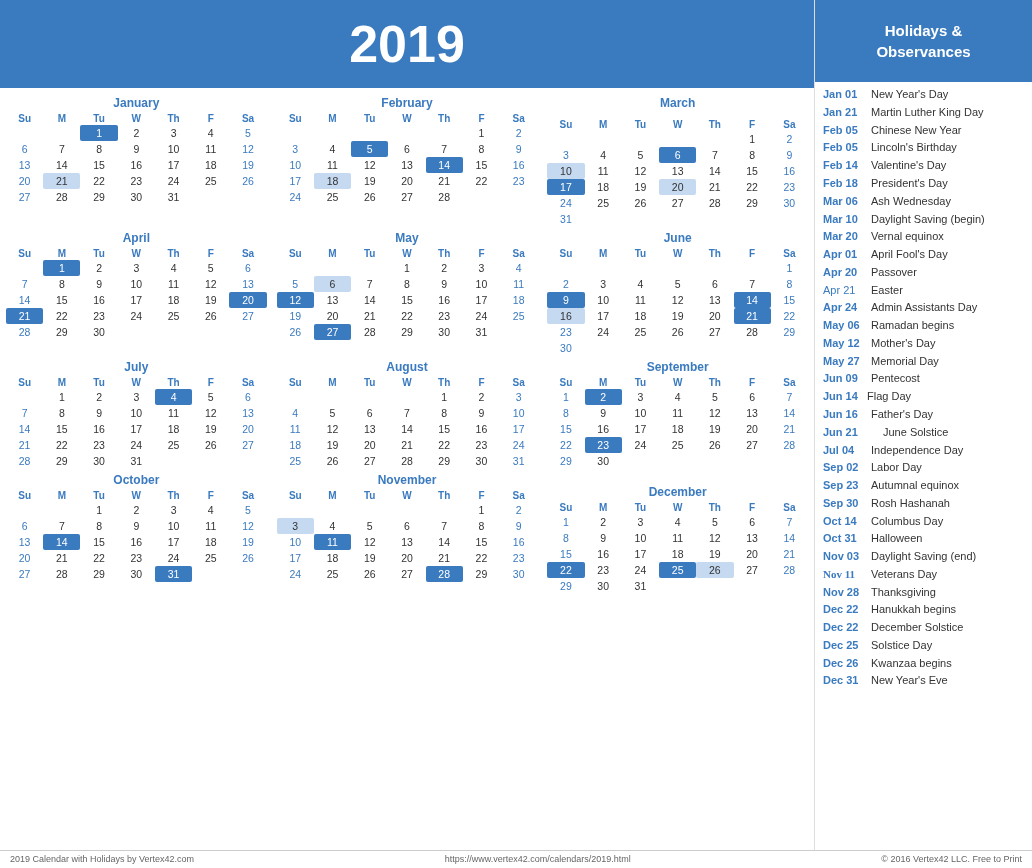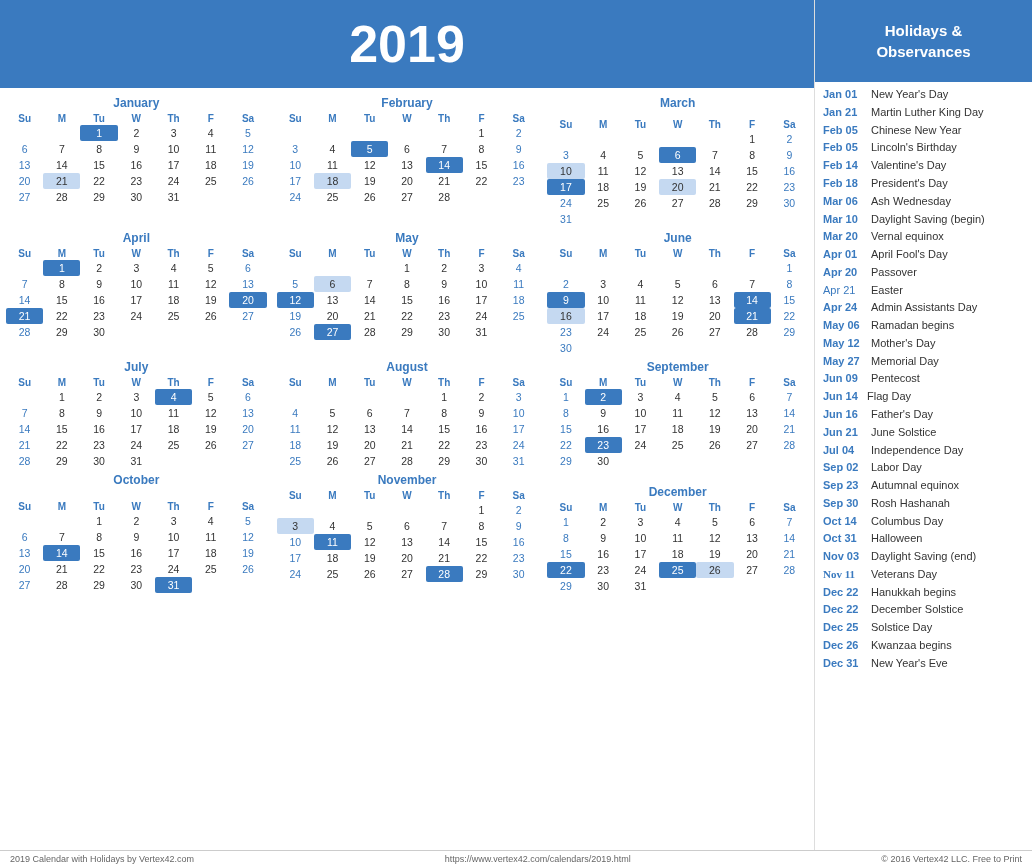--- a/index.html
+++ b/index.html
@@ -603,21 +603,21 @@
                   <td style="text-align: center; padding: 2px; min-width: 20px; font-size: 10.5px;"></td>
                   <td style="text-align: center; padding: 2px; min-width: 20px; font-size: 10.5px;"></td>
                   <td style="text-align: center; padding: 2px; min-width: 20px; font-size: 10.5px;"></td>
                   <td style="text-align: center; padding: 2px; min-width: 20px; font-size: 10.5px;"></td>
                   <td style="text-align: center; padding: 2px; min-width: 20px; font-size: 10.5px;"></td>
                 </tr>
               </tbody>
             </table>
           </div>
           <div style="display: flex; flex-direction: column; align-items: center;">
-            <div style="font-size: 12px; font-weight: bold; color: rgb(58, 122, 191); margin-bottom: 13px; text-align: center;">October</div>
+            <div style="font-size: 12px; font-weight: bold; color: rgb(58, 122, 191); margin-bottom: 2px; text-align: center;">October</div>
             <table style="border-collapse: collapse; width: 100%; font-size: 10.5px;">
               <thead>
                 <tr>
                   <th style="color: rgb(58, 122, 191); font-weight: bold; text-align: center; padding: 1px 2px; font-size: 10px;">Su</th>
                   <th style="color: rgb(58, 122, 191); font-weight: bold; text-align: center; padding: 1px 2px; font-size: 10px;">M</th>
                   <th style="color: rgb(58, 122, 191); font-weight: bold; text-align: center; padding: 1px 2px; font-size: 10px;">Tu</th>
                   <th style="color: rgb(58, 122, 191); font-weight: bold; text-align: center; padding: 1px 2px; font-size: 10px;">W</th>
                   <th style="color: rgb(58, 122, 191); font-weight: bold; text-align: center; padding: 1px 2px; font-size: 10px;">Th</th>
                   <th style="color: rgb(58, 122, 191); font-weight: bold; text-align: center; padding: 1px 2px; font-size: 10px;">F</th>
                   <th style="color: rgb(58, 122, 191); font-weight: bold; text-align: center; padding: 1px 2px; font-size: 10px;">Sa</th>
@@ -876,21 +876,21 @@
             <span style="color: rgb(51, 51, 51); font-size: 11px;">Pentecost</span>
           </div>
           <div style="display: flex; padding: 1.2px 2px; line-height: 1.4;">
             <span style="color: rgb(58, 122, 191); font-weight: bold; min-width: 44px; font-size: 11px; flex-shrink: 0;">Jun 14</span>
             <span style="color: rgb(51, 51, 51); font-size: 11px;">Flag Day</span>
           </div>
           <div style="display: flex; gap: 4px; padding: 1.2px 2px; line-height: 1.4;">
             <span style="color: rgb(58, 122, 191); font-weight: bold; min-width: 44px; font-size: 11px; flex-shrink: 0;">Jun 16</span>
             <span style="color: rgb(51, 51, 51); font-size: 11px;">Father's Day</span>
           </div>
-          <div style="display: flex; gap: 4px; padding: 1.2px 2px; line-height: 1.4;">
+          <div style="display: flex; gap: 16px; padding: 1.2px 2px; line-height: 1.4;">
             <span style="color: rgb(58, 122, 191); font-weight: bold; min-width: 44px; font-size: 11px; flex-shrink: 0;">Jun 21</span>
             <span style="color: rgb(51, 51, 51); font-size: 11px;">June Solstice</span>
           </div>
           <div style="display: flex; gap: 4px; padding: 1.2px 2px; line-height: 1.4;">
             <span style="color: rgb(58, 122, 191); font-weight: bold; min-width: 44px; font-size: 11px; flex-shrink: 0;">Jul 04</span>
             <span style="color: rgb(51, 51, 51); font-size: 11px;">Independence Day</span>
           </div>
           <div style="display: flex; gap: 4px; padding: 1.2px 2px; line-height: 1.4;">
             <span style="color: rgb(58, 122, 191); font-weight: bold; min-width: 44px; font-size: 11px; flex-shrink: 0;">Sep 02</span>
             <span style="color: rgb(51, 51, 51); font-size: 11px;">Labor Day</span>
@@ -911,20 +911,24 @@
             <span style="color: rgb(58, 122, 191); font-weight: bold; min-width: 44px; font-size: 11px; flex-shrink: 0;">Oct 31</span>
             <span style="color: rgb(51, 51, 51); font-size: 11px;">Halloween</span>
           </div>
           <div style="display: flex; gap: 4px; padding: 1.2px 2px; line-height: 1.4;">
             <span style="color: rgb(58, 122, 191); font-weight: bold; min-width: 44px; font-size: 11px; flex-shrink: 0;">Nov 03</span>
             <span style="color: rgb(51, 51, 51); font-size: 11px;">Daylight Saving (end)</span>
           </div>
           <div style="display: flex; gap: 4px; padding: 1.2px 2px; line-height: 1.4;">
             <span style="color: rgb(58, 122, 191); font-weight: bold; min-width: 44px; font-size: 11px; flex-shrink: 0; font-family: Liberation Serif, serif;">Nov 11</span>
             <span style="color: rgb(51, 51, 51); font-size: 11px;">Veterans Day</span>
+          </div>
+          <div style="display: flex; gap: 4px; padding: 1.2px 2px; line-height: 1.4;">
+            <span style="color: rgb(58, 122, 191); font-weight: bold; min-width: 44px; font-size: 11px; flex-shrink: 0;">Nov 28</span>
+            <span style="color: rgb(51, 51, 51); font-size: 11px;">Thanksgiving</span>
           </div>
           <div style="display: flex; gap: 4px; padding: 1.2px 2px; line-height: 1.4;">
             <span style="color: rgb(58, 122, 191); font-weight: bold; min-width: 44px; font-size: 11px; flex-shrink: 0;">Dec 22</span>
             <span style="color: rgb(51, 51, 51); font-size: 11px;">Hanukkah begins</span>
           </div>
           <div style="display: flex; gap: 4px; padding: 1.2px 2px; line-height: 1.4;">
             <span style="color: rgb(58, 122, 191); font-weight: bold; min-width: 44px; font-size: 11px; flex-shrink: 0;">Dec 22</span>
             <span style="color: rgb(51, 51, 51); font-size: 11px;">December Solstice</span>
           </div>
           <div style="display: flex; gap: 4px; padding: 1.2px 2px; line-height: 1.4;">

